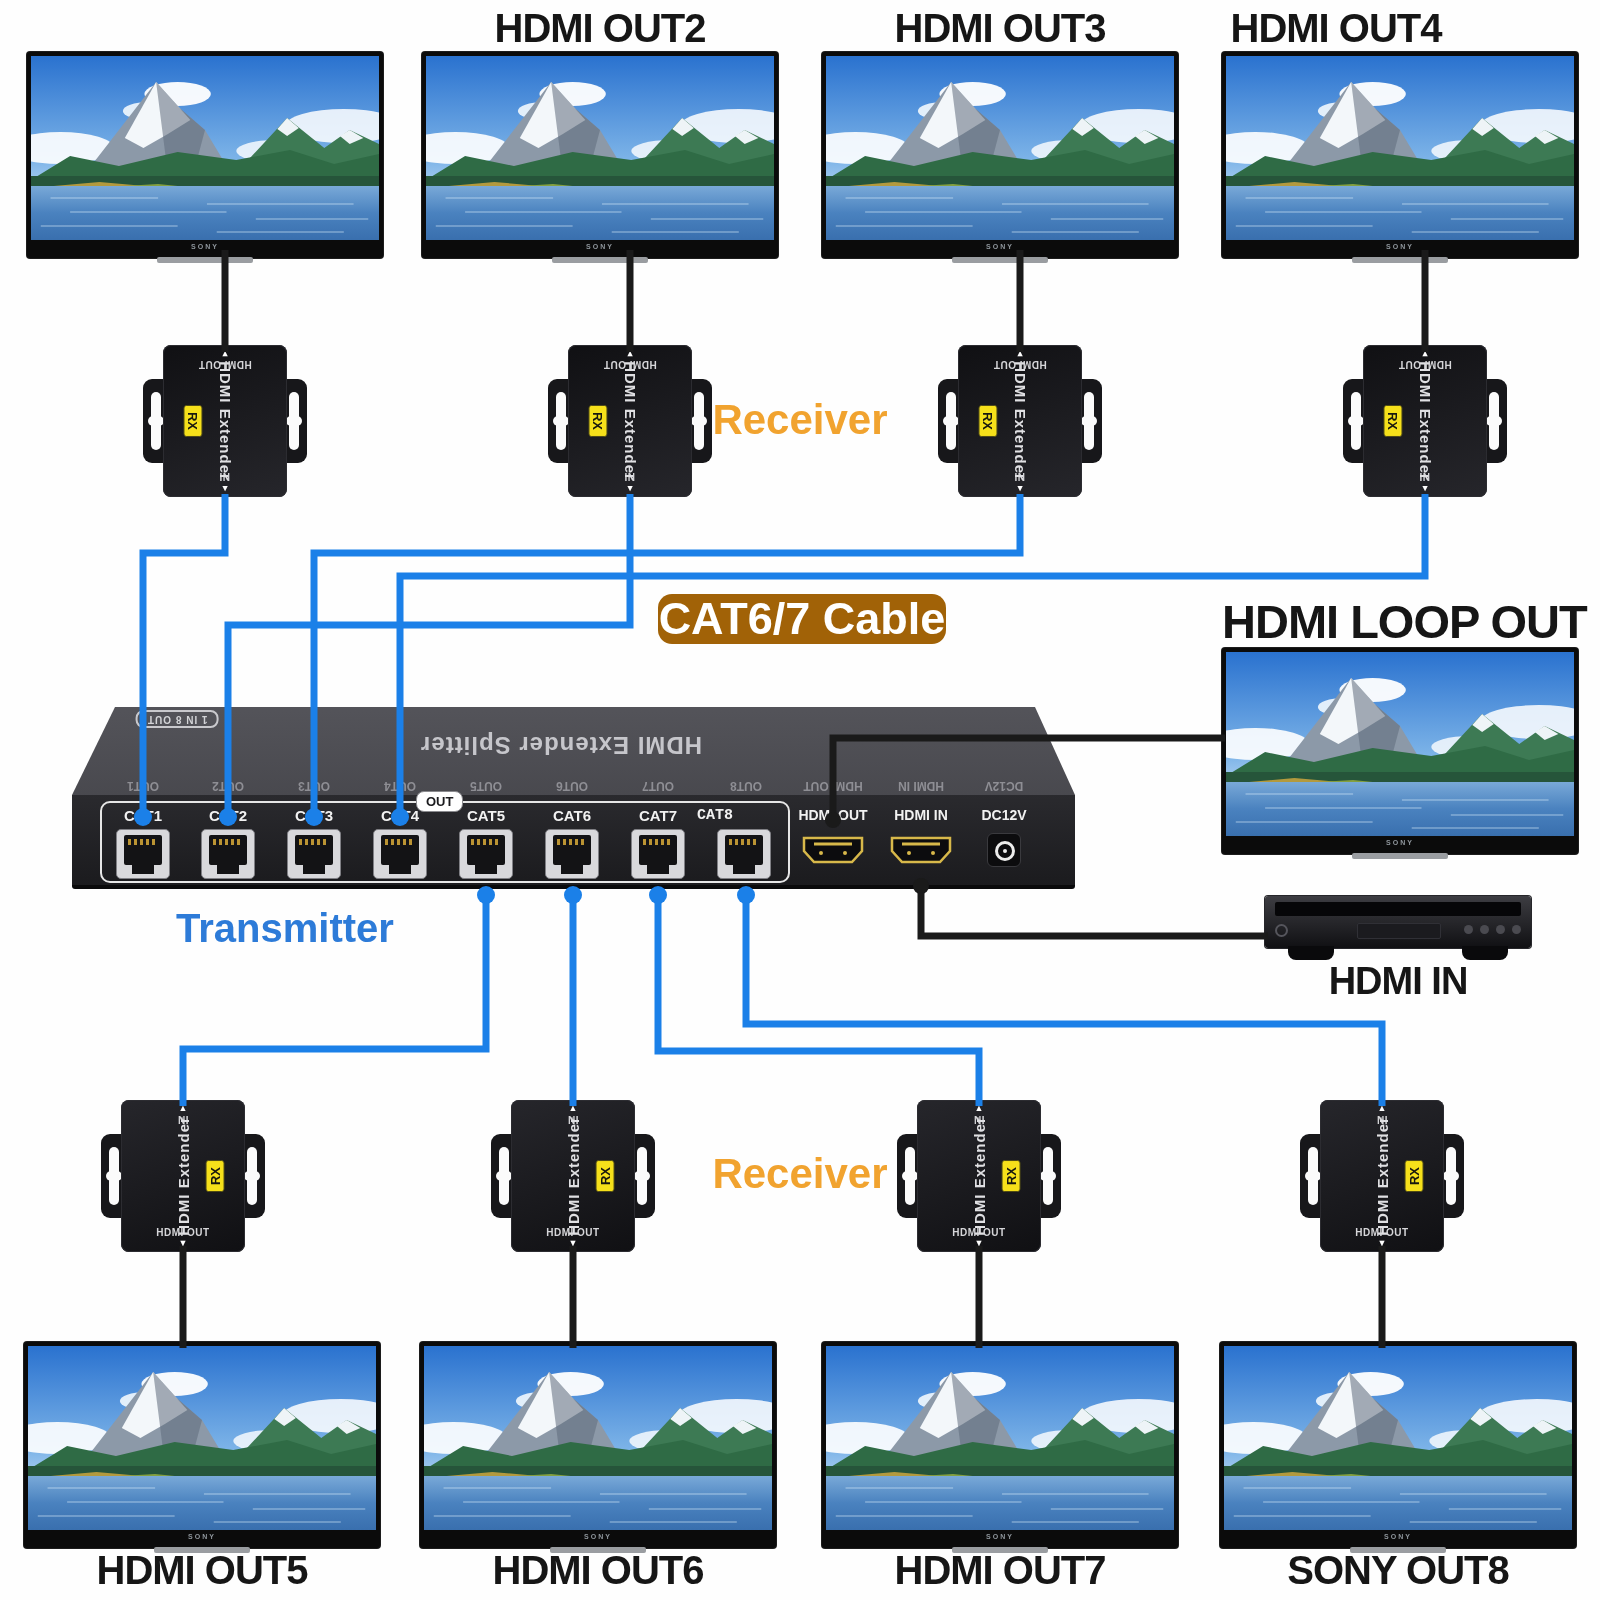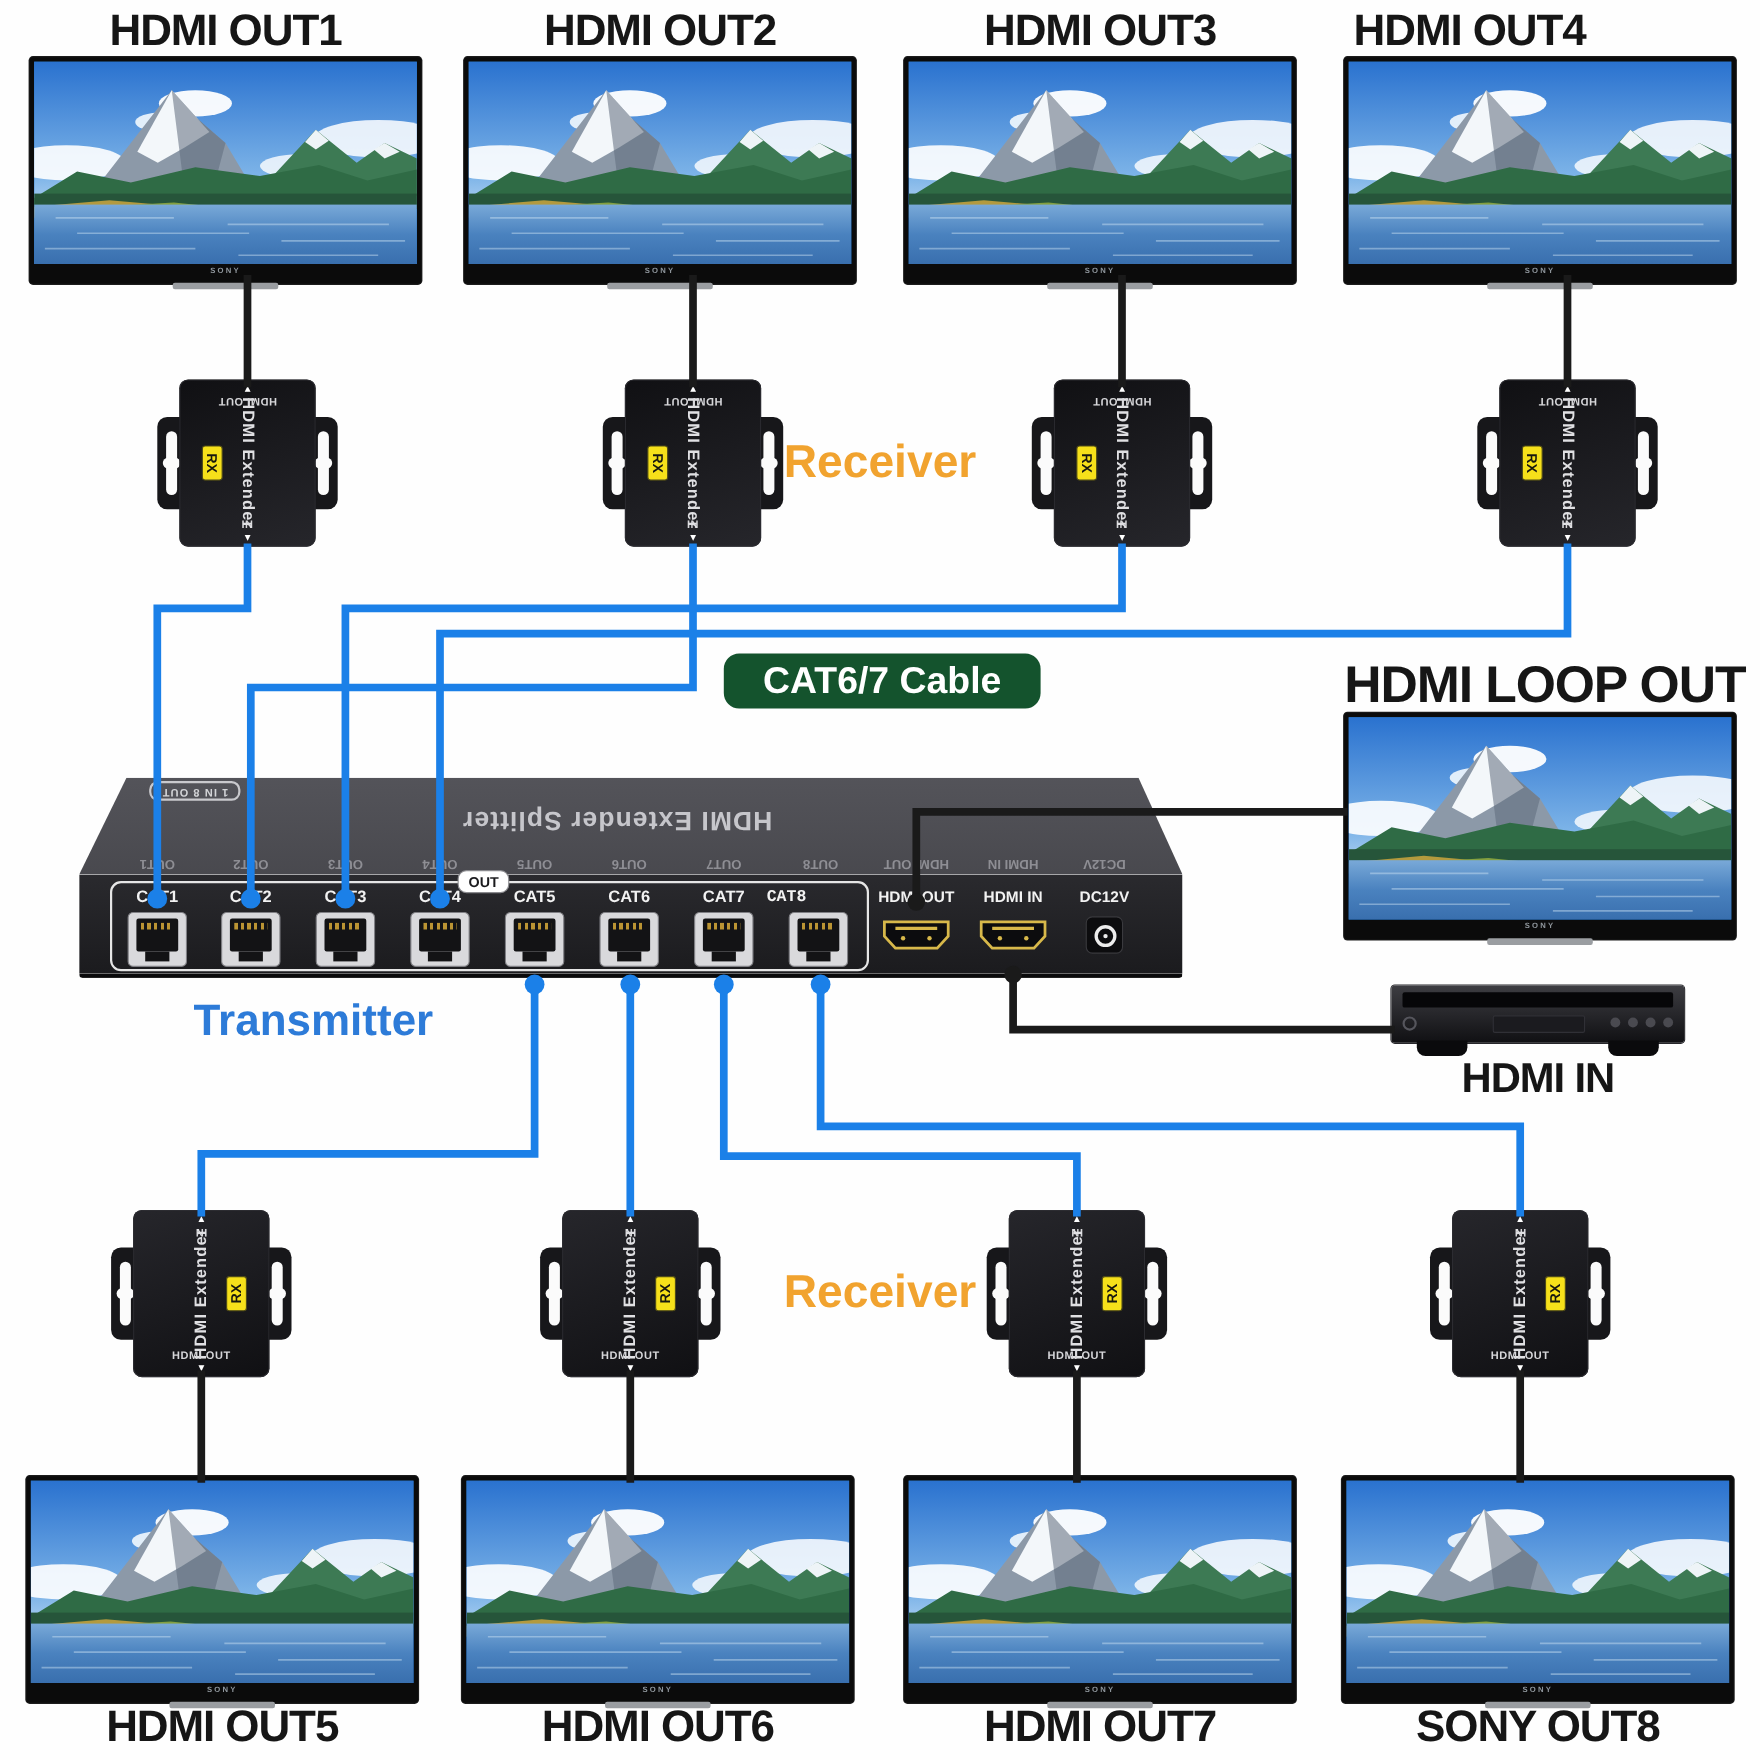--- a/index.html
+++ b/index.html
@@ -2,21 +2,21 @@
 <html><head>
 <meta charset="utf-8">
 <style>
   html,body{margin:0;padding:0;background:#ffffff;font-family:"Liberation Sans",sans-serif;}
   #canvas{position:relative;width:1600px;height:1600px;background:#fefefe;overflow:hidden;}
 
   
   .display-title{position:absolute;width:356px;text-align:center;font-size:40px;font-weight:bold;color:#161616;letter-spacing:-1px;white-space:nowrap;}
   .caption-orange{position:absolute;width:320px;text-align:center;font-size:42px;font-weight:bold;color:#F1A32F;}
   .caption-blue{position:absolute;font-size:40px;font-weight:bold;color:#2d7bd8;}
-  .cable-badge{position:absolute;left:658px;top:594px;width:288px;height:50px;background:#14532d;border-radius:14px;color:#ffffff;font-size:34px;font-weight:bold;text-align:center;line-height:50px;}
+  .cable-badge{position:absolute;left:658px;top:594px;width:288px;height:50px;background:#a16207;border-radius:14px;color:#ffffff;font-size:45px;font-weight:bold;text-align:center;line-height:50px;}
 
   
   .tv{position:absolute;width:356px;height:206px;background:#0b0b0b;border-radius:3px;padding:4px 4px 0 4px;box-sizing:border-box;box-shadow:0 0 0 1px #1c1c1c;}
   .tv-screen{width:100%;height:184px;overflow:hidden;background:#2b7fd8;}
   .tv-screen svg{display:block;width:100%;height:100%;}
   .tv-bottom{height:13px;position:relative;}
   .tv-brand{display:block;text-align:center;font-size:7px;line-height:13px;letter-spacing:2px;color:#8f969c;font-weight:bold;}
   .tv-stand{position:absolute;left:50%;bottom:-5px;transform:translateX(-50%);width:96px;height:6px;background:#9a9da1;border-radius:2px;}
 
   
@@ -103,21 +103,20 @@
     <line x1="979" y1="1246" x2="979" y2="1348" stroke="#1a1a1a" stroke-width="7"></line>
     <line x1="1382" y1="1246" x2="1382" y2="1348" stroke="#1a1a1a" stroke-width="7"></line>
 
     <polyline points="833,820 833,738 1225,738" fill="none" stroke="#1a1a1a" stroke-width="7"></polyline>
     <circle cx="833" cy="820" r="8" fill="#1a1a1a"></circle>
 
     <polyline points="921,886 921,936 1268,936" fill="none" stroke="#1a1a1a" stroke-width="7"></polyline>
     <circle cx="921" cy="886" r="8" fill="#1a1a1a"></circle>
   </svg>
 
-  <div class="display-title" style="left:27px;top:6px;">HDMI OUT1</div>
   <div class="display-title" style="left:422px;top:6px;">HDMI OUT2</div>
   <div class="display-title" style="left:822px;top:6px;">HDMI OUT3</div>
   <div class="display-title" style="left:1158px;top:6px;">HDMI OUT4</div>
 
   <div class="tv" style="left:27px;top:52px;">
     <div class="tv-screen">
 <svg viewBox="0 0 356 184" preserveAspectRatio="none" aria-hidden="true">
   <defs>
     <linearGradient id="sky" x1="0" y1="0" x2="0" y2="1">
       <stop offset="0" stop-color="#2a72cf"></stop>

